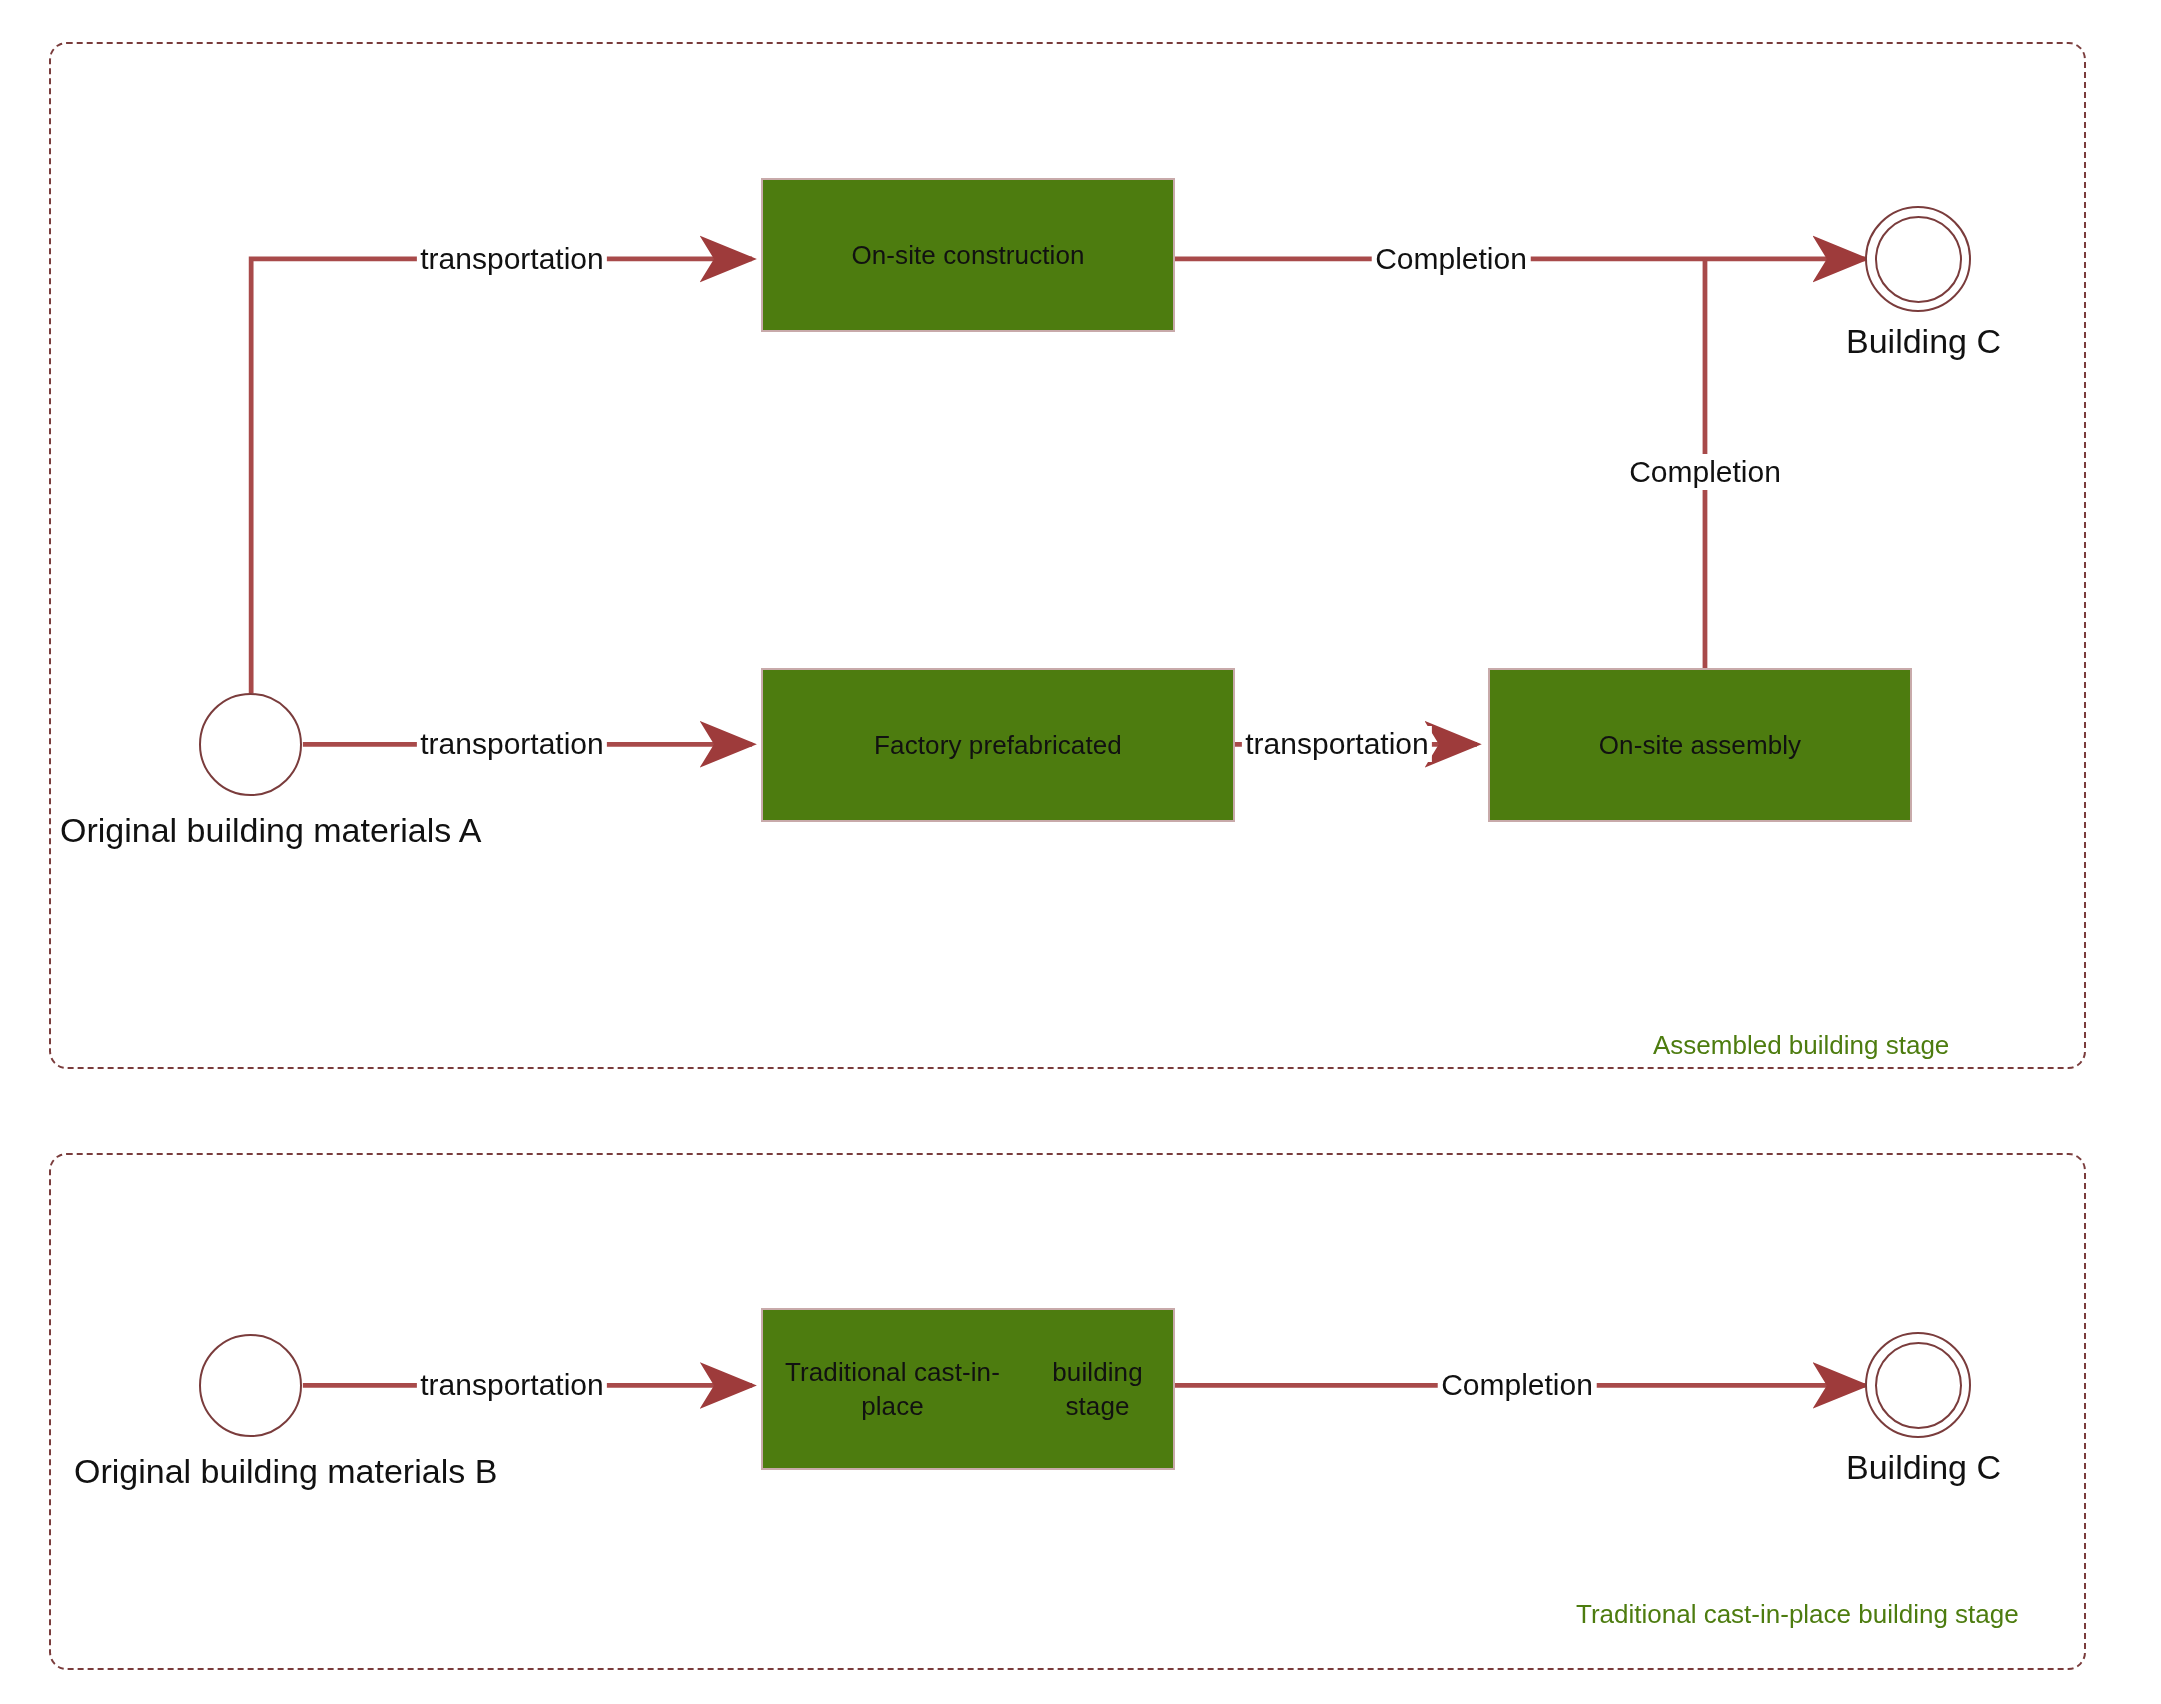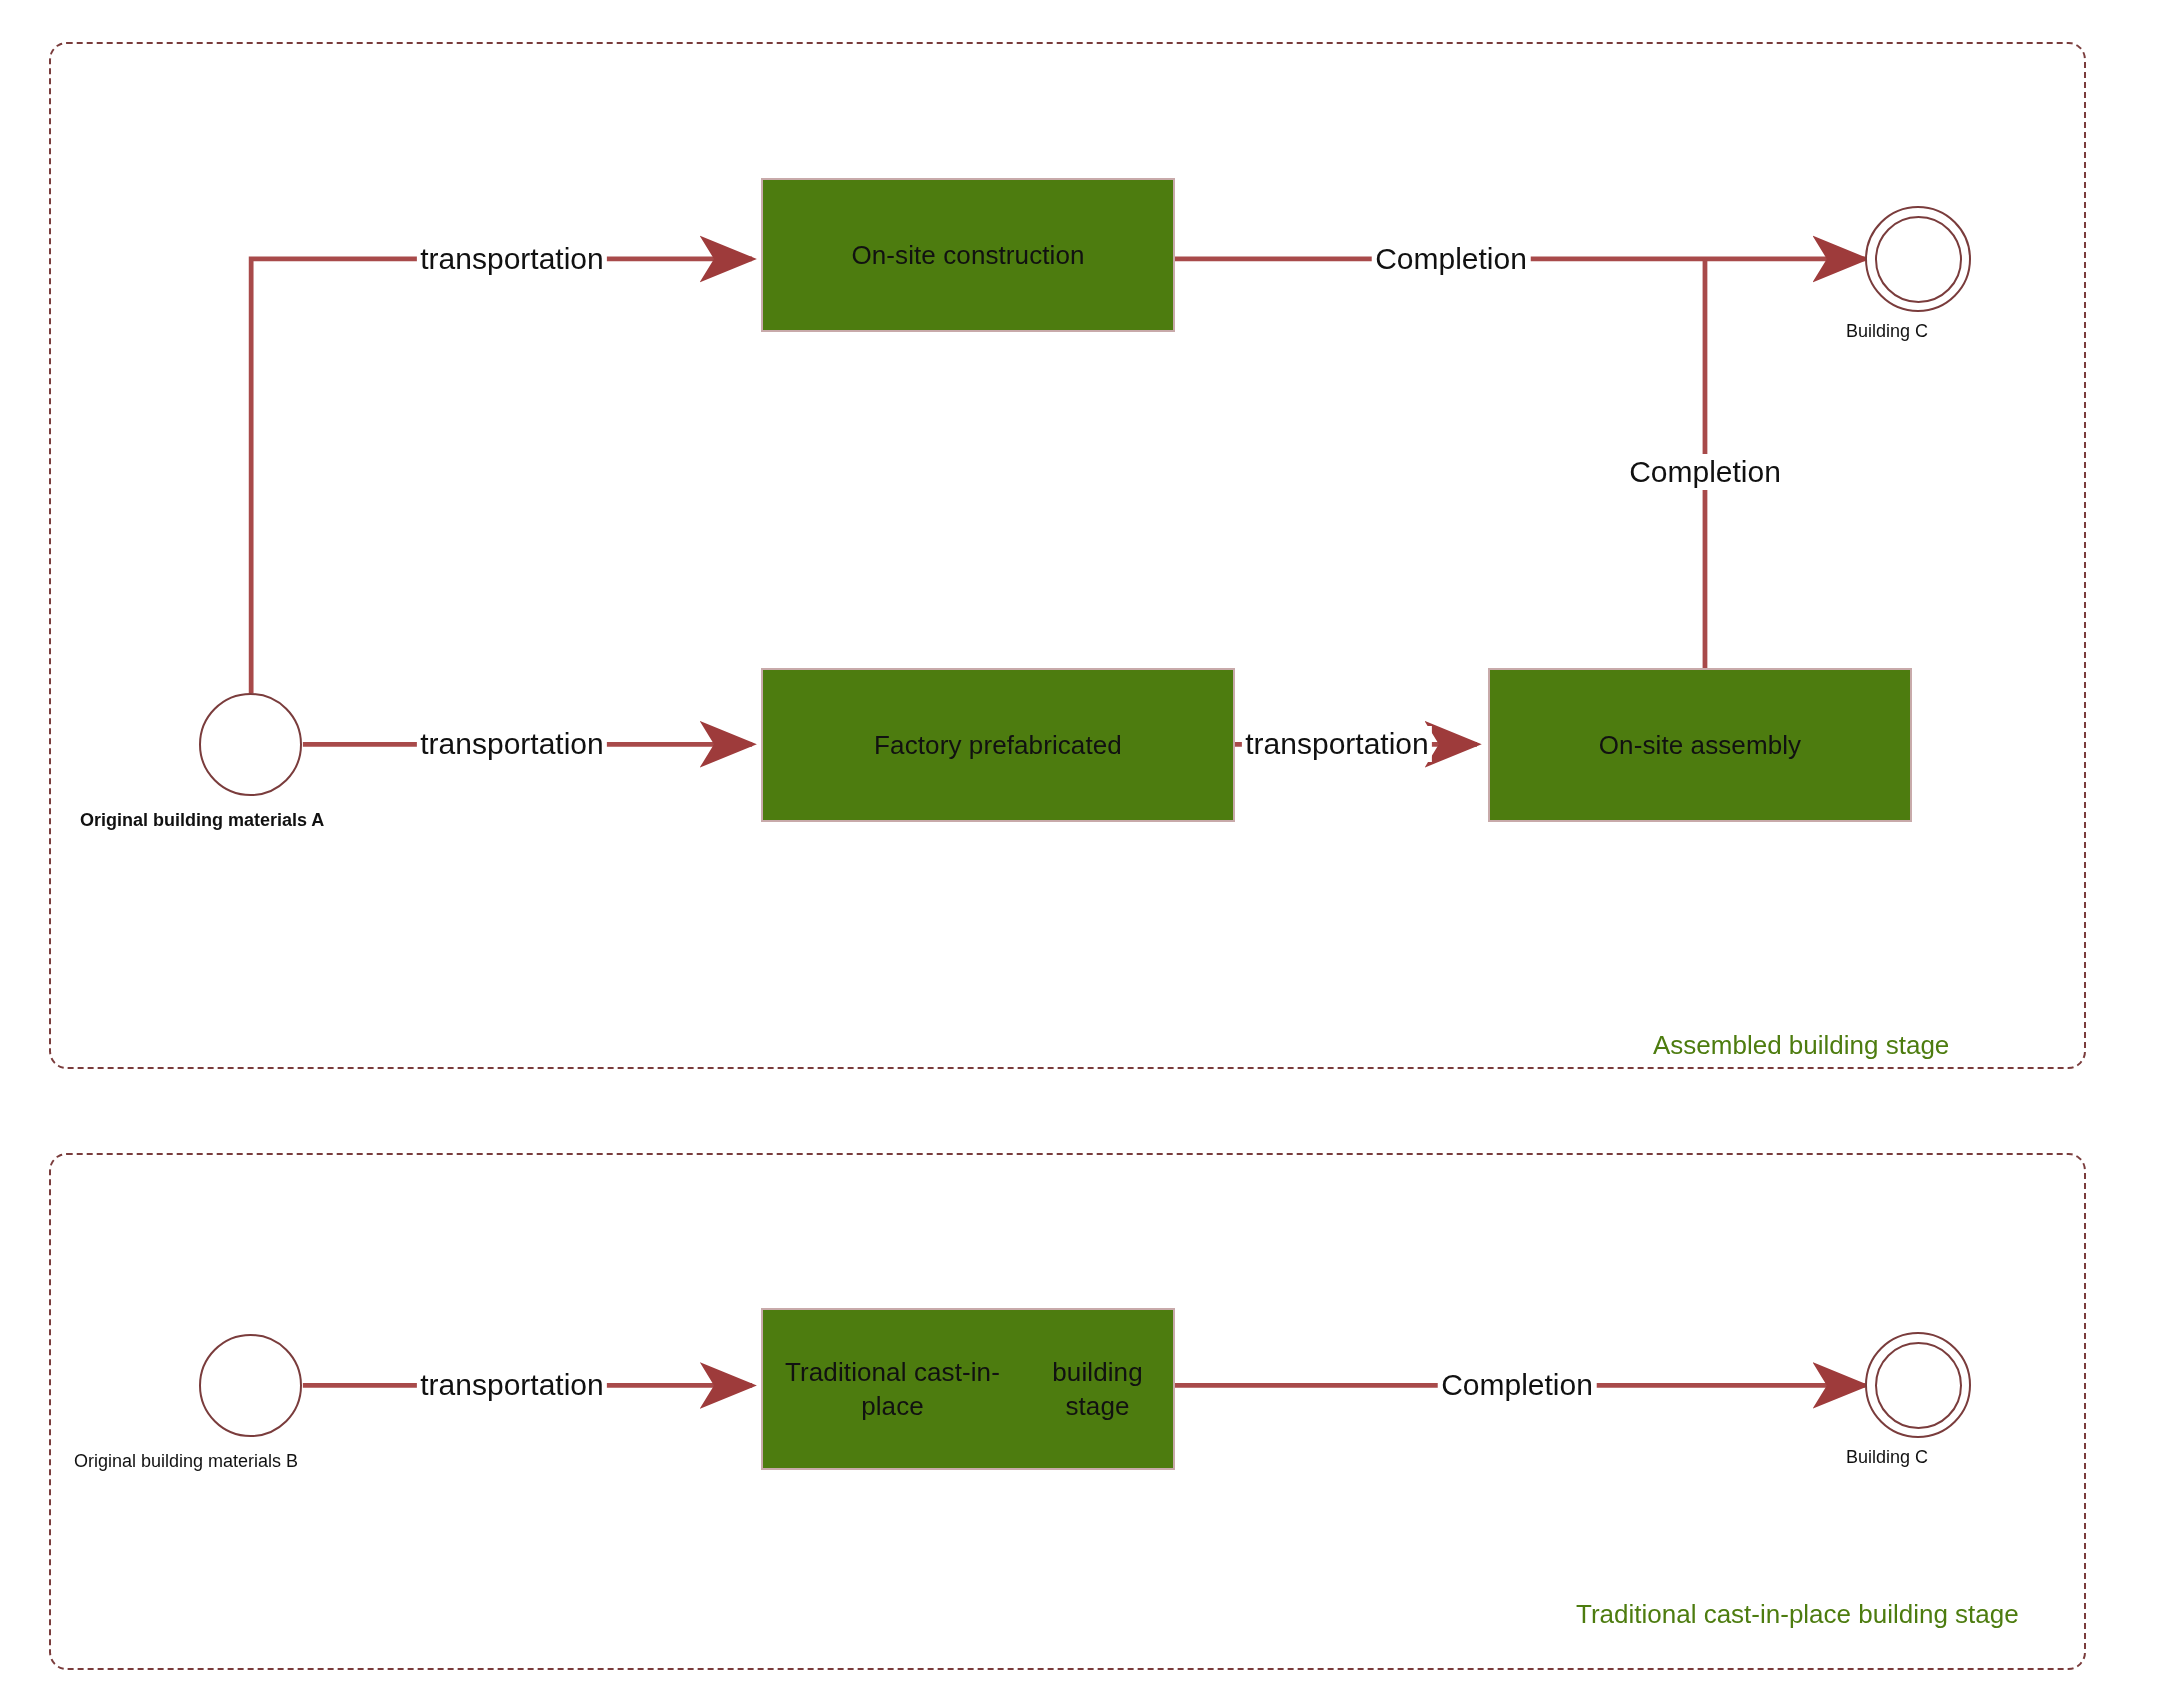--- a/index.html
+++ b/index.html
@@ -66,21 +66,21 @@
     bottom: 7.5px;
     border-radius: 50%;
     border: 2.7px solid #7a3c3c;
     box-sizing: border-box;
     background: #ffffff;
   }
   
   .nodelabel {
     position: absolute;
     color: #111111;
-    font-size: 18px;
+    font-size: 34px;
     white-space: nowrap;
     line-height: 1.2;
   }
   .poolcaption {
     position: absolute;
     color: #4d7c0f;
     font-size: 26px;
     white-space: nowrap;
     line-height: 1.2;
     margin-top: 48px;
@@ -132,21 +132,21 @@
 
   <div class="task" style="left:761px; top:668px; width:474px; height:154px;">
     <span>Factory prefabricated</span>
   </div>
 
   <div class="task" style="left:1488px; top:668px; width:424px; height:154px;">
     <span>On-site assembly</span>
   </div>
 
   <div class="event" style="left:199px; top:693px; width:103px; height:103px;"></div>
-  <div class="nodelabel" style="left:80px; top:810px;font-weight:bold;">Original building materials A</div>
+  <div class="nodelabel" style="left:60px; top:810px;">Original building materials A</div>
 
   <div class="event end-outer" style="left:1865px; top:206px; width:106px; height:106px;">
     <div class="event-inner"></div>
   </div>
   <div class="nodelabel" style="left:1846px; top:321px;">Building C</div>
 
   <div class="edgelabel" style="left:512px; top:259px;">transportation</div>
 
   <div class="edgelabel" style="left:1451px; top:259px;">Completion</div>
 

